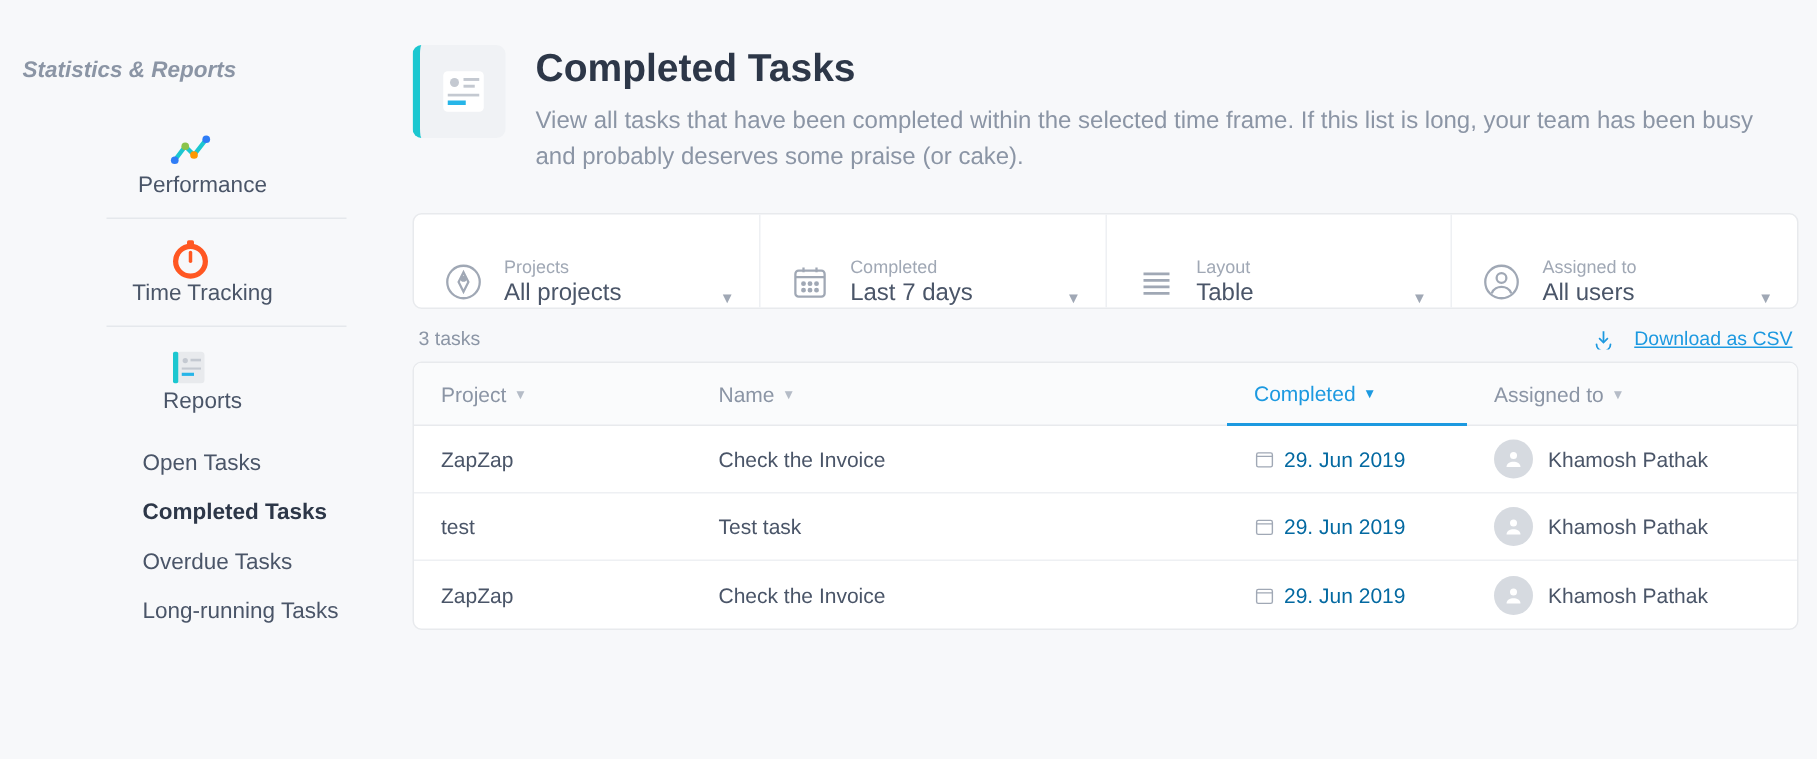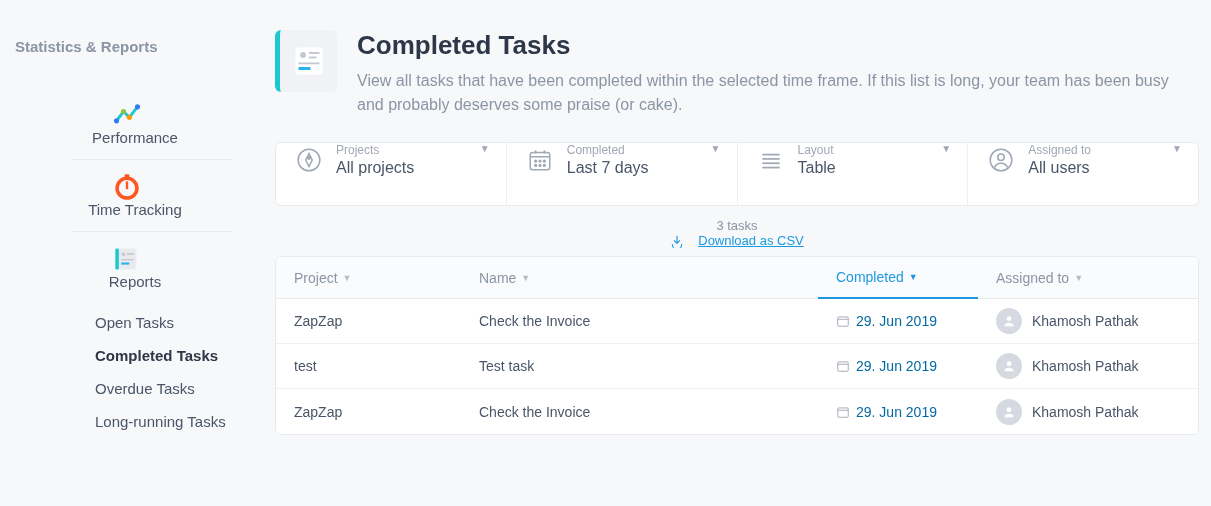--- a/index.html
+++ b/index.html
@@ -4,51 +4,51 @@
 <style>
 * { box-sizing: border-box; margin: 0; padding: 0; }
 body {
   font-family: -apple-system, BlinkMacSystemFont, "Segoe UI", Helvetica, Arial, sans-serif;
   background: #f7f8fa;
   color: #333;
   font-size: 14px;
 }
 .container { display: flex; width: 1211px; min-height: 506px; }
 .sidebar { width: 255px; padding: 38px 0 0 15px; }
-.sidebar-title { color: #8b95a5; font-size: 15px; font-weight: 600; margin-bottom: 36px; }
+.sidebar-title { color: #8b95a5; font-size: 15px; font-weight: 600; margin-bottom: 22px; font-style: italic; }
 .sidebar-section { display: flex; align-items: center; padding: 10px 0; cursor: pointer; flex-direction: column; }
 .sidebar-section .icon-wrap { width: 44px; display:flex; align-items:center; justify-content:flex-start; }
 .sidebar-section .label { color: #4a5568; font-size: 15px; }
 .sidebar hr { border: none; border-top: 1px solid #e5e8ec; margin: 3px 0 3px 56px; width: 160px; }
 .subnav { margin-left: 60px; margin-top: 6px; }
 .subnav-item { padding: 8px 0; color: #4a5568; font-size: 15px; cursor: pointer; margin-left: 20px; }
 .subnav-item.active { font-weight: 700; color: #2d3748; }
 .main { flex: 1; padding: 30px 12px 0 20px; }
 .header-row { display: flex; align-items: flex-start; gap: 20px; margin-bottom: 25px; }
 .header-icon {
   width: 62px; height: 62px; background: #f0f2f5; border-radius: 6px;
   border-left: 5px solid #1cc7d0; display:flex; align-items:center; justify-content:center;
 }
 .header-text h1 { font-size: 26px; font-weight: 600; color: #2d3748; margin-bottom: 8px; }
 .header-text p { font-size: 16px; color: #8b95a5; line-height: 1.5; max-width: 840px; }
 .filters {
   display: flex; background: #fff; border: 1px solid #e8eaed; border-radius: 6px;
   margin-bottom: 12px; height: 64px;
 }
 .filter {
-  flex: 1; display: flex; align-items: flex-start; padding: 0 16px;
+  flex: 1; display: flex; align-items: flex-end; padding: 0 16px;
   border-right: 1px solid #eef0f3; cursor: pointer; position: relative;
 }
 .filter:last-child { border-right: none; }
 .filter .ficon { width: 34px; height:34px; display:flex; align-items:center; justify-content:center; margin-right:10px; color:#8b95a5;}
 .filter .ftext { flex:1; }
 .filter .flabel { font-size: 12px; color: #a0a8b5; margin-bottom: 2px; }
 .filter .fvalue { font-size: 16px; color: #4a5568; font-weight: 500; }
 .filter .chev { color: #a0a8b5; font-size: 10px; }
-.meta-row { display:flex; justify-content: space-between; align-items:center; margin: 8px 4px; font-size:13px;flex-direction:column;}
+.meta-row { display:flex; justify-content: space-between; align-items:center; margin: 8px 4px; font-size:13px;}
 .meta-row .count { color:#8b95a5; }
 .csv-link { color:#1c99e0; text-decoration: underline; cursor:pointer; display:flex; align-items:center; gap:14px; font-size:13px;}
 .table { background: #fff; border:1px solid #e8eaed; border-radius:6px; overflow:hidden;}
 .thead, .trow { display:flex; align-items:center; }
 .thead { background:#fafbfc; border-bottom:1px solid #e8eaed; height:42px; color:#8b95a5; font-size:14px;}
 .th, .td { padding: 0 18px; }
 .col-project { width: 185px; }
 .col-name { flex: 1; }
 .col-completed { width: 160px; text-align:left;}
 .col-assigned { width: 220px; }

